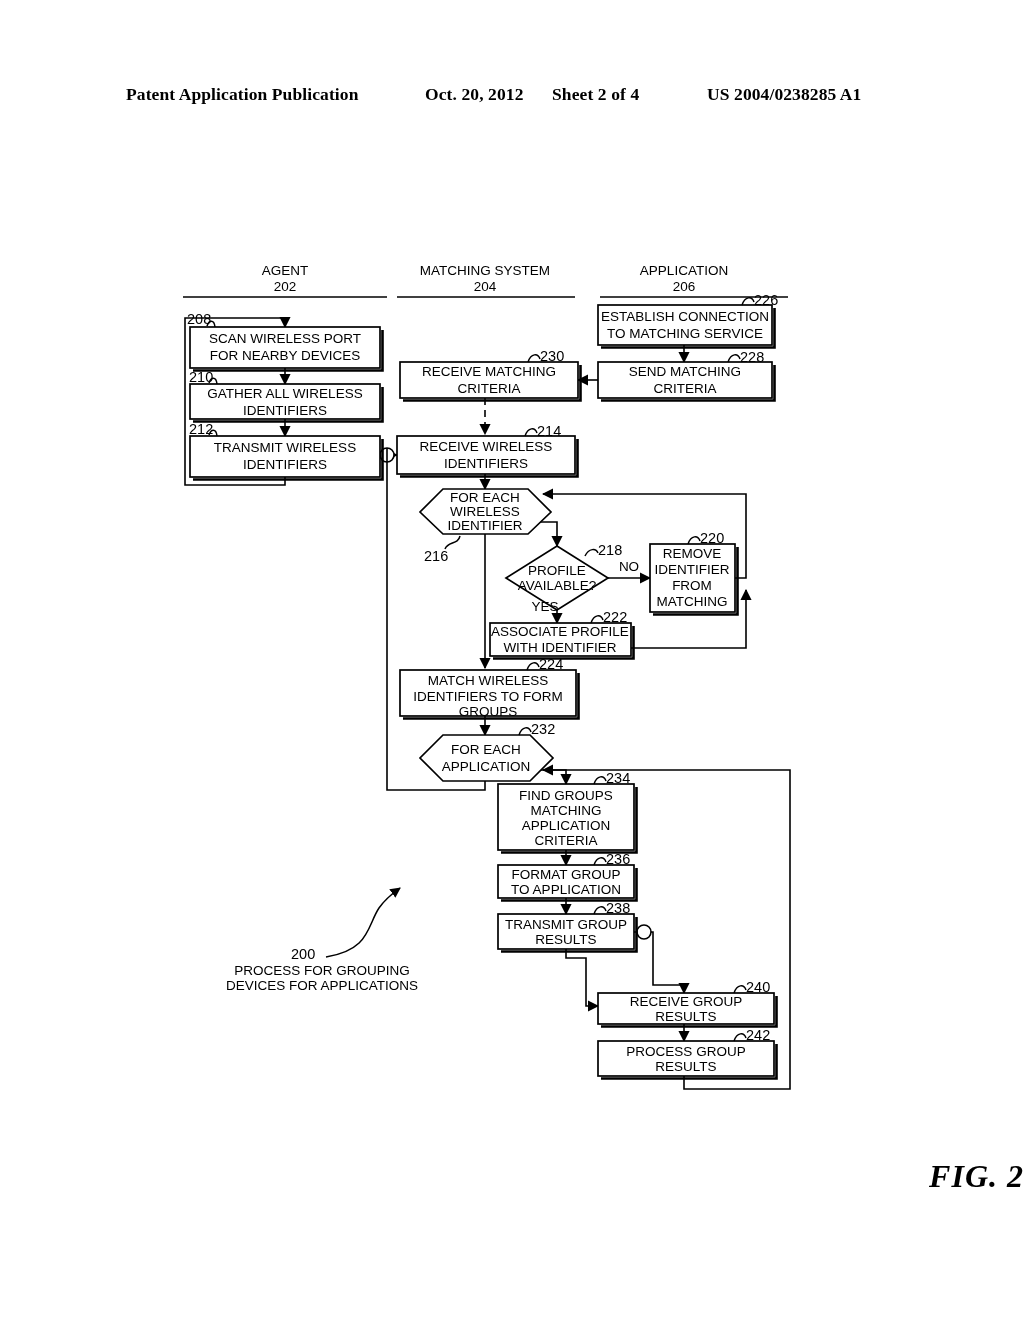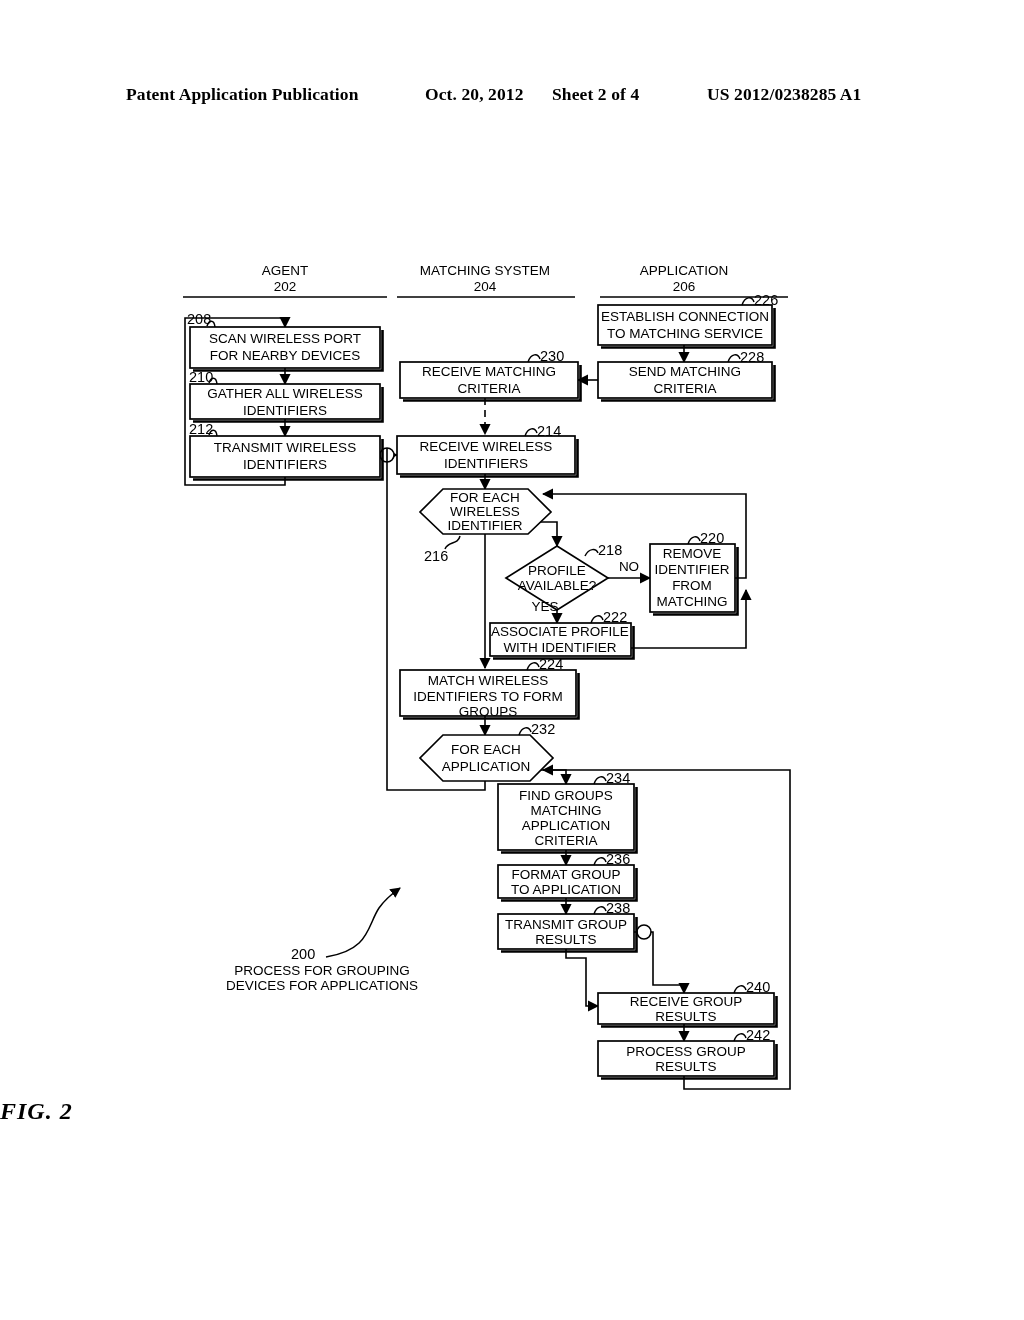--- a/index.html
+++ b/index.html
@@ -49,27 +49,27 @@
   #patent-header .hdr-number {
     position: absolute;
     left: 707px;
     top: 0;
   }
 
   
   #figure-caption {
     position: absolute;
     left: 0;
-    top: 1098px;
+    top: 1158px;
     width: 1024px;
-    text-align: left;
+    text-align: right;
     font-family: "Liberation Serif", serif;
     font-style: italic;
     font-weight: bold;
-    font-size: 24px;
+    font-size: 32px;
     letter-spacing: 1px;
   }
 
   
   #diagram {
     position: absolute;
     left: 0;
     top: 0;
     width: 1024px;
     height: 1320px;
@@ -141,21 +141,21 @@
     stroke-width: 1.6;
   }
 </style>
 </head>
 <body>
 
 <div id="patent-header">
   <span class="hdr-pub">Patent Application Publication</span>
   <span class="hdr-date">Oct. 20, 2012</span>
   <span class="hdr-sheet">Sheet 2 of 4</span>
-  <span class="hdr-number">US 2012/0238285 A1</span>
+  <span class="hdr-number">US 2004/0238285 A1</span>
 </div>
 
 <svg id="diagram" viewBox="0 0 1024 1320">
 
   <g>
     <text class="lane-title" x="285" y="271">AGENT</text>
     <text class="lane-title" x="285" y="287">202</text>
     <line class="lane-rule" x1="183" y1="297" x2="387" y2="297"></line>
   </g>
   <g>

